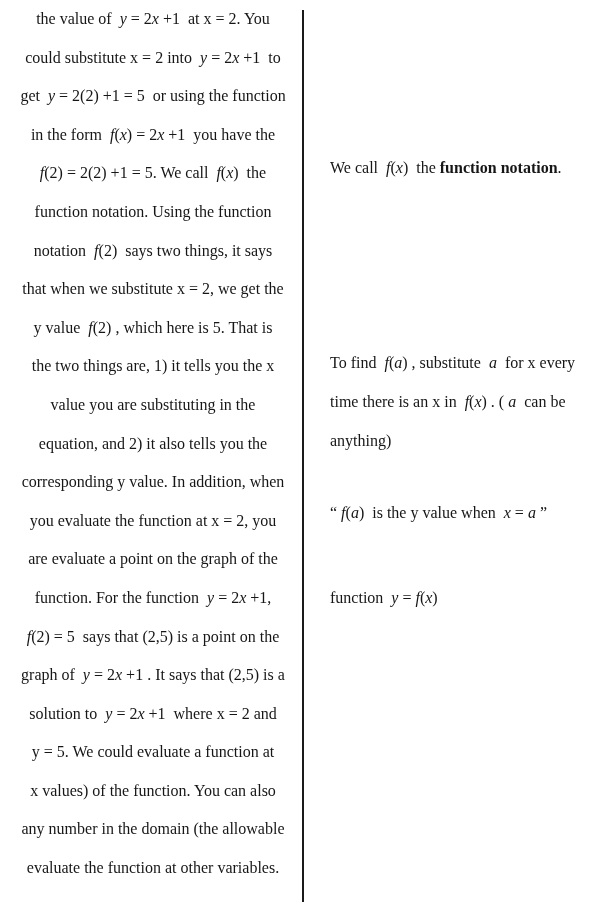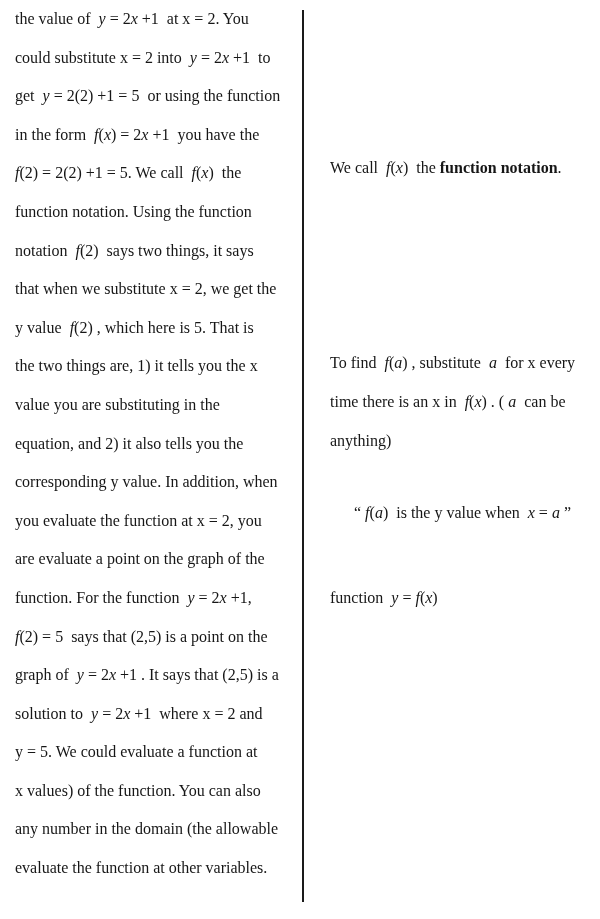--- a/index.html
+++ b/index.html
@@ -11,23 +11,24 @@
     position: relative;
     width: 600px;
     height: 919px;
     background: var(--bg, #ffffff);
     color: var(--fg, #161616);
     font-family: "Liberation Serif", "DejaVu Serif", serif;
     overflow: hidden;
   }
   .col-left {
     position: absolute;
-    left: 15px;
+    left: 9px;
     top: 0;
     width: 288px;
+    text-align: center;
   }
   .line {
     white-space: pre;
     font-size: 16px;
   }
   .col-left .line {
     height: 38.6px;
     line-height: 38.6px;
   }
   .divider {
@@ -39,21 +40,21 @@
     background: var(--divider, #1a1a1a);
   }
   .note {
     position: absolute;
     left: 330px;
   }
   .note .line { line-height: 39px; }
   .note-1 { top: 149px; }
   .note-1 .line { line-height: 38px; }
   .note-2 { top: 343px; }
-  .note-3 { top: 494px; margin-left: 24px; }
+  .note-3 { top: 494px; }
   .note-3 .line { line-height: 38px; }
   .note-4 { top: 579px; }
   .note-4 .line { line-height: 38.5px; }
   .seg-i { font-style: italic; }
   .seg-b { font-weight: bold; }
 </style>
 </head>
 <body>
 
 <div class="page">

